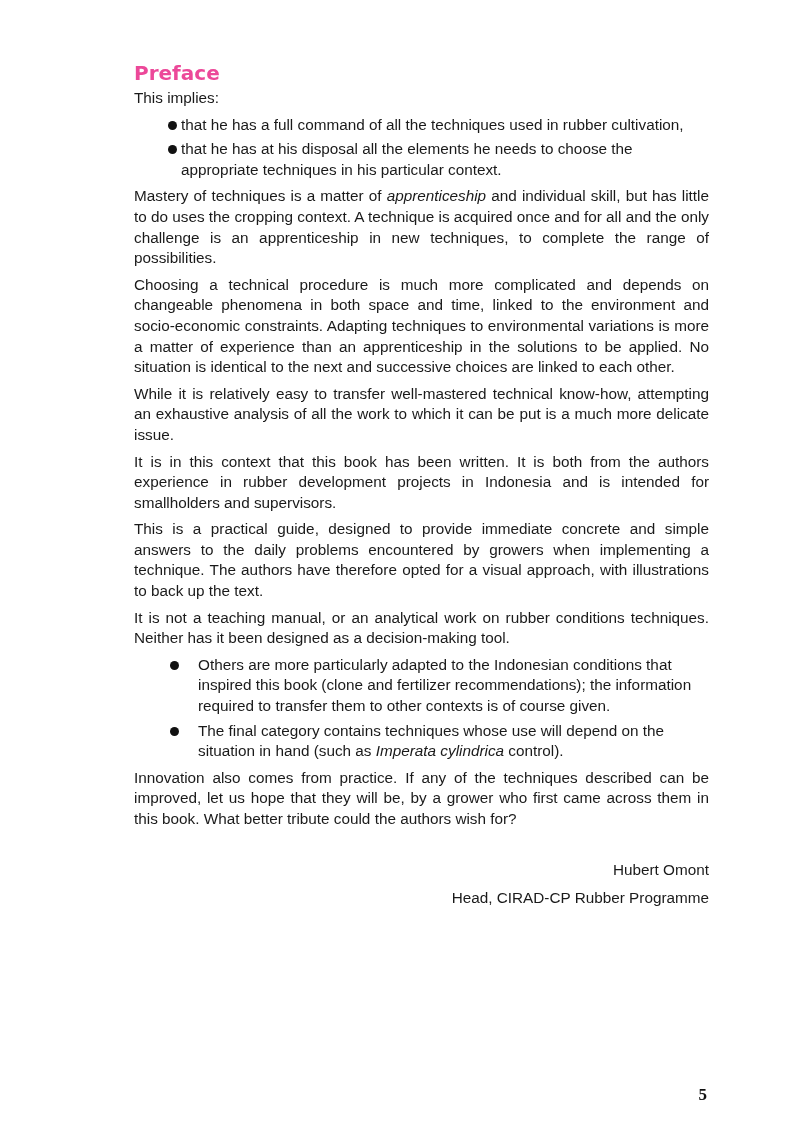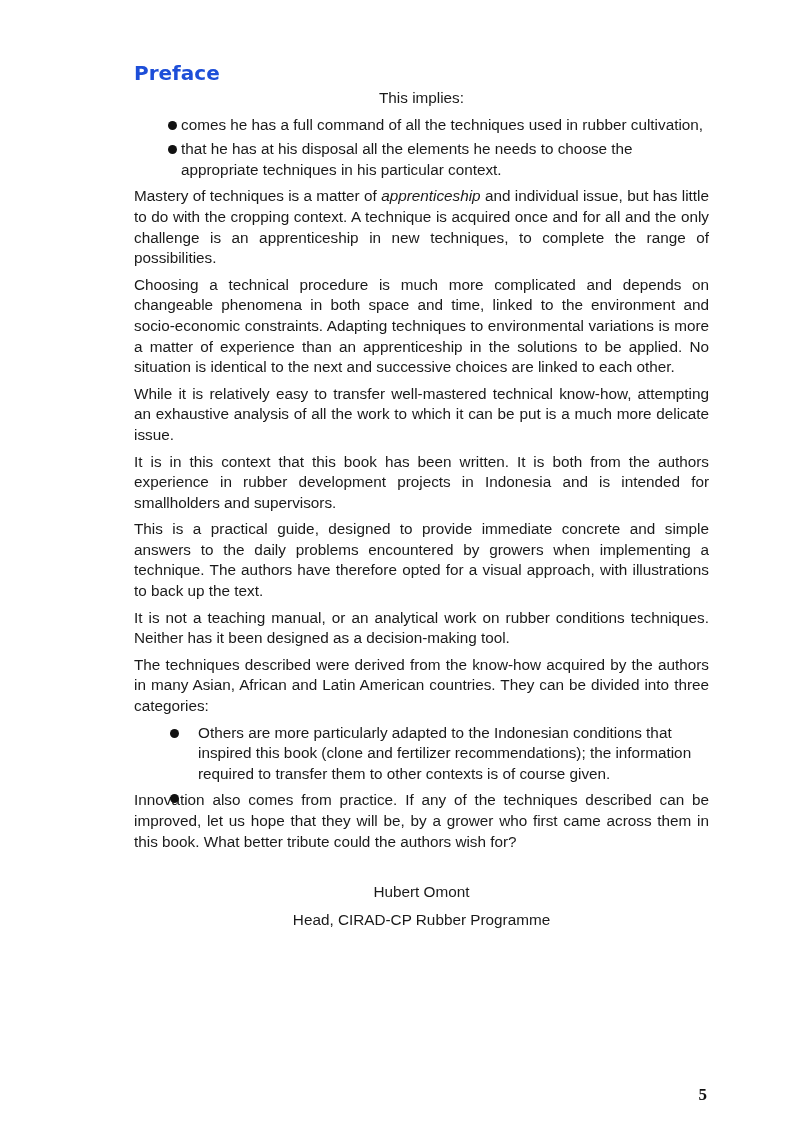--- a/index.html
+++ b/index.html
@@ -4,75 +4,75 @@
 <style>
   html, body { margin: 0; padding: 0; background: #ffffff; }
   body { width: 800px; height: 1136px; position: relative; overflow: hidden; }
   .page {
     position: absolute; left: 134px; top: 60px; width: 575px;
     font-family: "Liberation Sans", "DejaVu Sans", sans-serif;
     color: #1a1a1a; font-size: 15.3px; line-height: 20.6px;
   }
   .title {
     font-family: "DejaVu Sans", sans-serif; font-weight: bold;
-    font-size: 20px; line-height: 26px; margin: 0 0 2px 0; color: #1d4ed8;
+    font-size: 20px; line-height: 26px; margin: 0 0 2px 0; color: #ec4899;
   }
   p { margin: 0 0 6px 0; text-align: justify; }
-  p.left { text-align: center; }
+  p.left { text-align: left; }
   ul { list-style: none; margin: 0 0 6px 0; padding: 0; }
   ul.l1 li { position: relative; padding-left: 47px; margin-bottom: 4px; text-align: left; }
   ul.l1 li .dot { position: absolute; left: 34px; top: 6px; width: 9px; height: 9px; border-radius: 50%; background: #111; }
   ul.l2 li { position: relative; padding-left: 39px; margin-bottom: 4px; text-align: left; }
   ul.l2 li .dot { position: absolute; left: 27px; top: 6px; width: 9px; height: 9px; border-radius: 50%; background: #111; }
   ul.l1 { margin-left: 0; }
   ul.l2 { margin-left: 0; }
   ul.l2 li { padding-left: 64px; }
   ul.l2 li .dot { left: 36px; }
-  .sig { text-align: center; margin-top: 26px; line-height: 28px; }
+  .sig { text-align: right; margin-top: 26px; line-height: 28px; }
   .pagenum {
     position: absolute; right: 93px; top: 1085px;
     font-family: "Liberation Serif", serif; font-weight: bold; font-size: 17px; color: #111;
   }
   em { }
 </style>
 </head>
 <body>
 
 <div class="page">
   <h1 class="title">Preface</h1>
 
   <p class="left">This implies:</p>
 
   <ul class="l1">
     <li>
       <span class="dot"></span>
-      <span>comes he has a full command of all the techniques used in  rubber cultivation,</span>
+      <span>that he has a full command of all the techniques used in  rubber cultivation,</span>
     </li>
     <li>
       <span class="dot"></span>
       <span>that he has at his disposal all the elements he needs to choose the appropriate techniques in his particular context.</span>
     </li>
   </ul>
 
-  <p><span>Mastery of techniques is a matter of </span><em>apprenticeship</em><span> and individual issue, but has little to do with the cropping context.  A technique is acquired once and for all and the only challenge  is an apprenticeship in new techniques, to complete the range of  possibilities.</span></p>
+  <p><span>Mastery of techniques is a matter of </span><em>apprenticeship</em><span> and individual skill, but has little to do uses the cropping context.  A technique is acquired once and for all and the only challenge  is an apprenticeship in new techniques, to complete the range of  possibilities.</span></p>
 
   <p>Choosing a technical procedure is much more complicated and depends on changeable phenomena in both space and time, linked to the environment and socio-economic constraints. Adapting techniques to environmental variations is more a matter of experience than an apprenticeship in the solutions to be applied. No situation is identical to the next and successive choices are linked to each other.</p>
   <p>While it is relatively easy to transfer well-mastered technical  know-how, attempting an exhaustive analysis of all the work to which it can be put is a much more delicate issue.</p>
   <p>It is in this context that this book has been written. It is  both from the authors experience in rubber development  projects in Indonesia and is intended for smallholders and supervisors.</p>
   <p>This is a practical guide, designed to provide immediate concrete and simple answers to the daily problems encountered by growers when implementing a technique. The authors have therefore opted  for a visual approach, with illustrations to back up the text.</p>
   <p>It is not a teaching manual, or an analytical work on rubber  conditions techniques. Neither has it been designed as a decision-making tool.</p>
-  <p>The techniques described were derived from the know-how acquired by the authors in many Asian, African and Latin American  countries. They can be divided into three categories:</p>
 
   <ul class="l2">
     <li>
       <span class="dot"></span>
       <span>Others are more particularly adapted to  the Indonesian conditions that inspired this book (clone and fertilizer  recommendations); the information required to transfer them to other contexts is of course given.</span>
     </li>
     <li>
       <span class="dot"></span>
+      <span><span>The final category contains techniques whose use will depend on the situation in hand  (such as </span><em>Imperata cylindrica</em><span> control).</span></span>
     </li>
   </ul>
 
   <p>Innovation also comes from practice. If any of the techniques described can be improved, let us hope that they will be, by a grower who first came across them in this book. What better  tribute could the authors wish for?</p>
 
   <div class="sig">
     <div>Hubert Omont</div>
     <div>Head, CIRAD-CP Rubber Programme</div>
   </div>
 </div>

